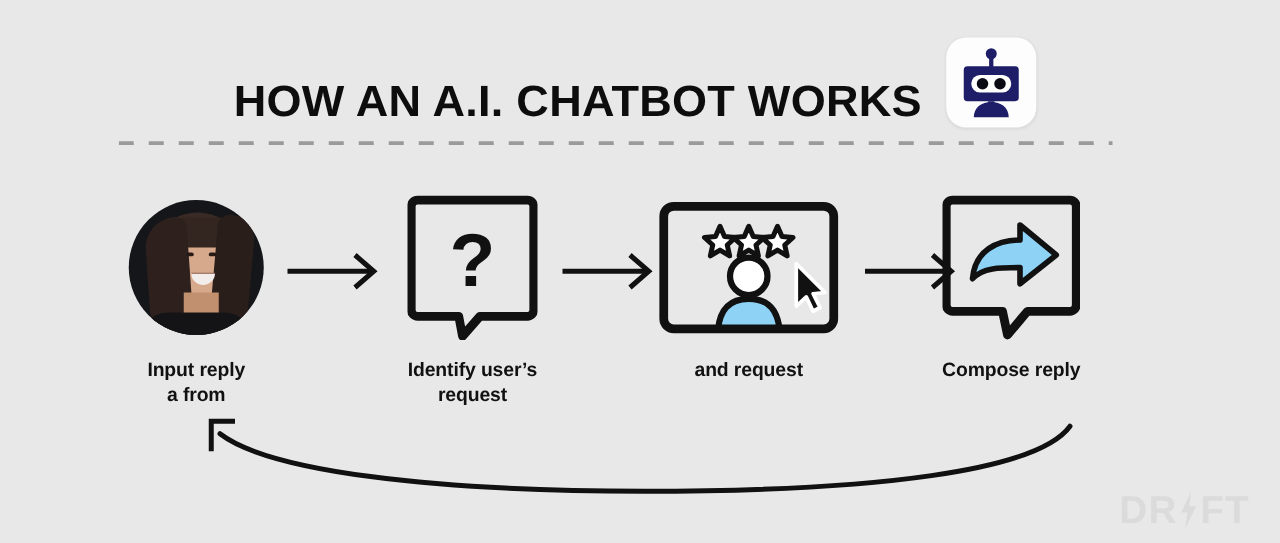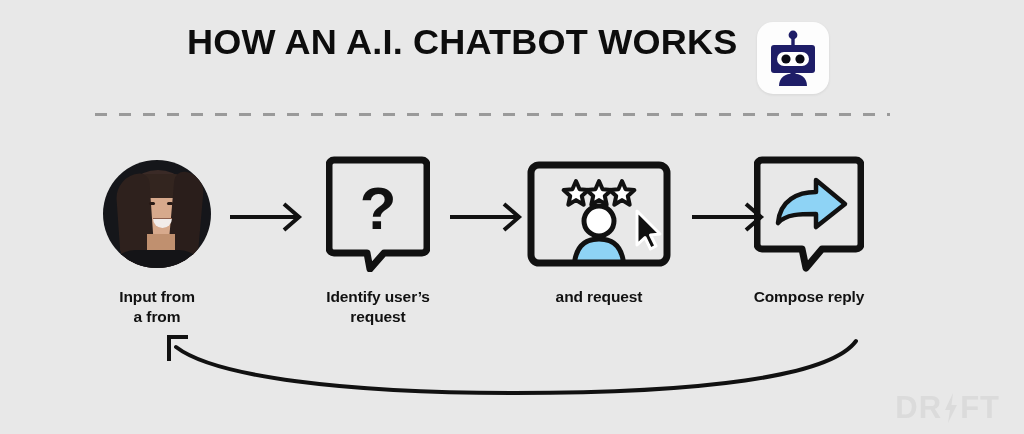--- a/index.html
+++ b/index.html
@@ -21,21 +21,21 @@
   }
 
   
   .header {
     position: absolute;
     top: 22px;
     left: 0;
     width: 1024px;
     height: 80px;
     display: flex;
-    align-items: flex-start;
+    align-items: flex-end;
     justify-content: center;
     gap: 28px;
   }
   .page-title {
     font-family: "Liberation Sans", sans-serif;
     font-size: 35px;
     font-weight: 900;
     letter-spacing: 0.2px;
     color: #0d0d0d;
     text-transform: uppercase;
@@ -261,21 +261,21 @@
           <div class="hair-front-l"></div>
           <div class="hair-front-r"></div>
           <div class="eye-l"></div>
           <div class="eye-r"></div>
           <div class="smile"></div>
           <div class="neck"></div>
           <div class="shoulders"></div>
         </div>
       </div>
       <div class="step-label">
-        <div>Input from</div>
+        <div>Input reply</div>
         <div>a from</div>
       </div>
     </div>
 
     <div class="step step-2">
       <div class="step-icon">
         <svg width="104" height="116" viewBox="0 0 104 116">
           <path d="M8 4 H96 A5 5 0 0 1 101 9 V92 A5 5 0 0 1 96 97 H58 L44 113 L41 97 H8 A5 5 0 0 1 3 92 V9 A5 5 0 0 1 8 4 Z" fill="none" stroke="#111111" stroke-width="7" stroke-linejoin="round"></path>
           <text x="52" y="73" font-family="Liberation Sans, sans-serif" font-size="60" font-weight="bold" fill="#111111" text-anchor="middle">?</text>
         </svg>

